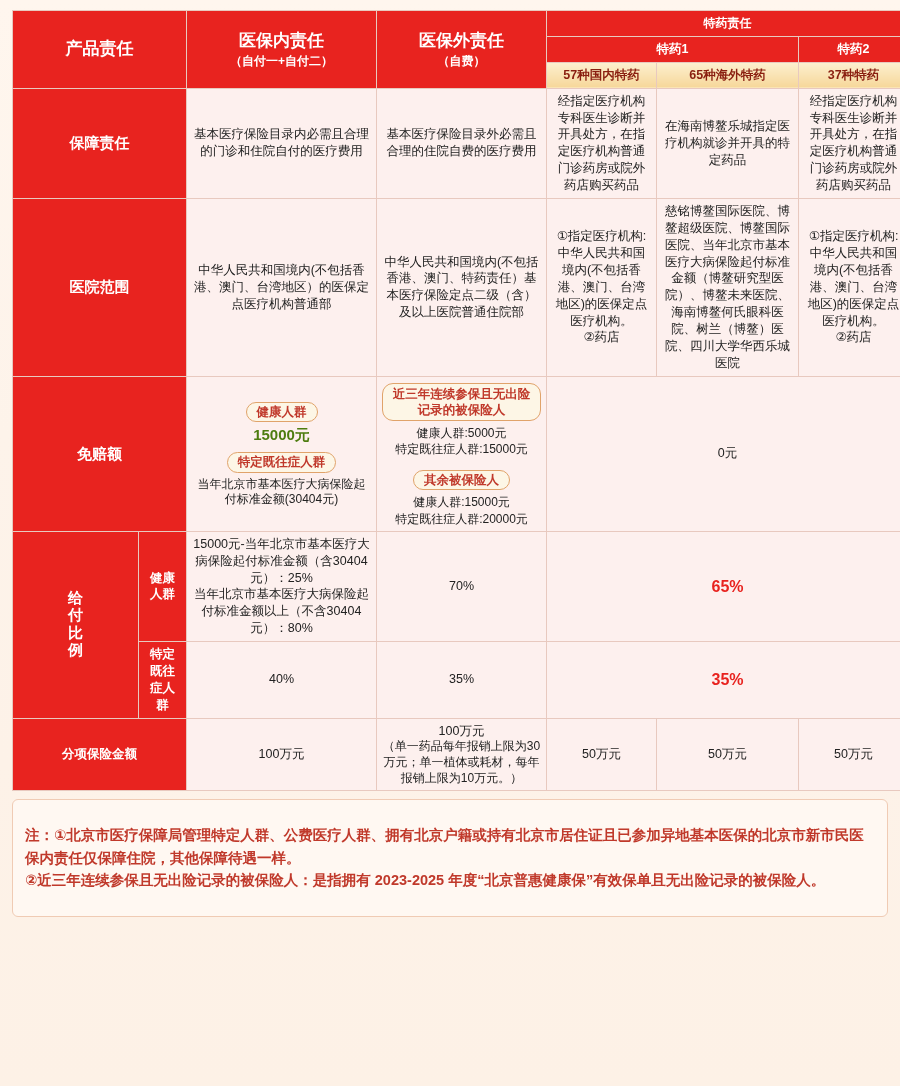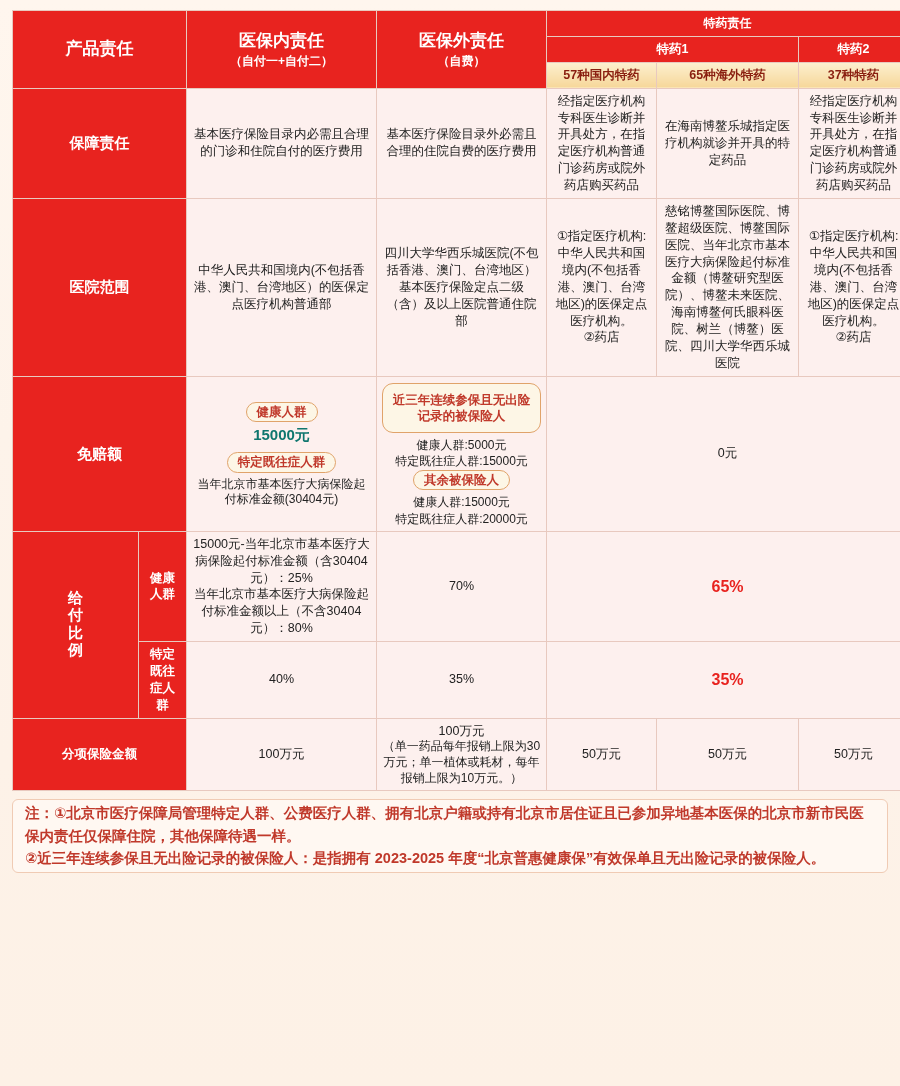--- a/index.html
+++ b/index.html
@@ -65,29 +65,29 @@
     border:1px solid #e0a36a;
     border-radius:11px;
     background:#fdf6e6;
     color:#c0392b;
     font-weight:bold;
     padding:1px 10px;
     margin:2px 0 1px 0;
     font-size:12.5px;
   }
   .amt{
-    color:#0f766e;font-weight:bold;font-size:15px;margin:2px 0 4px;
+    color:#4d7c0f;font-weight:bold;font-size:15px;margin:2px 0 4px;
   }
   .pct-big{color:#e8231f;font-weight:bold;font-size:16px;}
   .note{
     margin-top:8px;
     border:1px solid #f0cbb4;
     background:#fff8f2;
     border-radius:6px;
-    padding:2px 12px;
+    padding:24px 12px;
     font-size:14.5px;
     line-height:1.55;
     color:#c0392b;
     font-weight:bold;
     width:876px;
     box-sizing:border-box;
   }
   .note p{margin:0;}
   .small{font-size:12px;}
   .lh-tight{line-height:1.3;}
@@ -154,43 +154,43 @@
         <td class="cell cell-l">经指定医疗机构专科医生诊断并开具处方，在指定医疗机构普通门诊药房或院外药店购买药品</td>
         <td class="cell cell-l">在海南博鳌乐城指定医疗机构就诊并开具的特定药品</td>
         <td class="cell cell-l">经指定医疗机构专科医生诊断并开具处方，在指定医疗机构普通门诊药房或院外药店购买药品</td>
       </tr>
 
       <tr>
         <td class="rowhdr" colspan="2">
           <span>医院范围</span>
         </td>
         <td class="cell cell-l">中华人民共和国境内(不包括香港、澳门、台湾地区）的医保定点医疗机构普通部</td>
-        <td class="cell cell-l">四川大学华西乐城医院(不包括香港、澳门、台湾地区）基本医疗保险定点二级（含）及以上医院普通住院部</td>
+        <td class="cell cell-l">中华人民共和国境内(不包括香港、澳门、特药责任）基本医疗保险定点二级（含）及以上医院普通住院部</td>
         <td class="cell cell-l" style="white-space:pre-line">①指定医疗机构:中华人民共和国境内(不包括香港、澳门、台湾地区)的医保定点医疗机构。
 ②药店</td>
         <td class="cell cell-l">慈铭博鳌国际医院、博鳌超级医院、博鳌国际医院、当年北京市基本医疗大病保险起付标准金额（博鳌研究型医院）、博鳌未来医院、海南博鳌何氏眼科医院、树兰（博鳌）医院、四川大学华西乐城医院</td>
         <td class="cell cell-l" style="white-space:pre-line">①指定医疗机构:中华人民共和国境内(不包括香港、澳门、台湾地区)的医保定点医疗机构。
 ②药店</td>
       </tr>
 
       <tr>
         <td class="rowhdr" colspan="2">
           <span>免赔额</span>
         </td>
         <td class="cell">
           <div class="pill">健康人群</div>
           <div class="amt">15000元</div>
           <div class="pill">特定既往症人群</div>
           <div class="small lh-tight" style="margin-top:3px">当年北京市基本医疗大病保险起付标准金额(30404元)</div>
         </td>
         <td class="cell">
-          <div class="pill" style="padding:8px 6px;line-height:1.3">近三年连续参保且无出险记录的被保险人</div>
+          <div class="pill" style="padding:2px 6px;line-height:1.3">近三年连续参保且无出险记录的被保险人</div>
           <div class="small" style="margin-top:3px">健康人群:5000元</div>
           <div class="small">特定既往症人群:15000元</div>
-          <div class="pill" style="margin-top:0">其余被保险人</div>
+          <div class="pill" style="margin-top:12px">其余被保险人</div>
           <div class="small" style="margin-top:3px">健康人群:15000元</div>
           <div class="small">特定既往症人群:20000元</div>
         </td>
         <td class="cell" colspan="3">0元</td>
       </tr>
 
       <tr>
         <td class="rowhdr" rowspan="2" style="width:48px">
           <span style="display:inline-block;width:1em;line-height:1.15">给付比例</span>
         </td>

